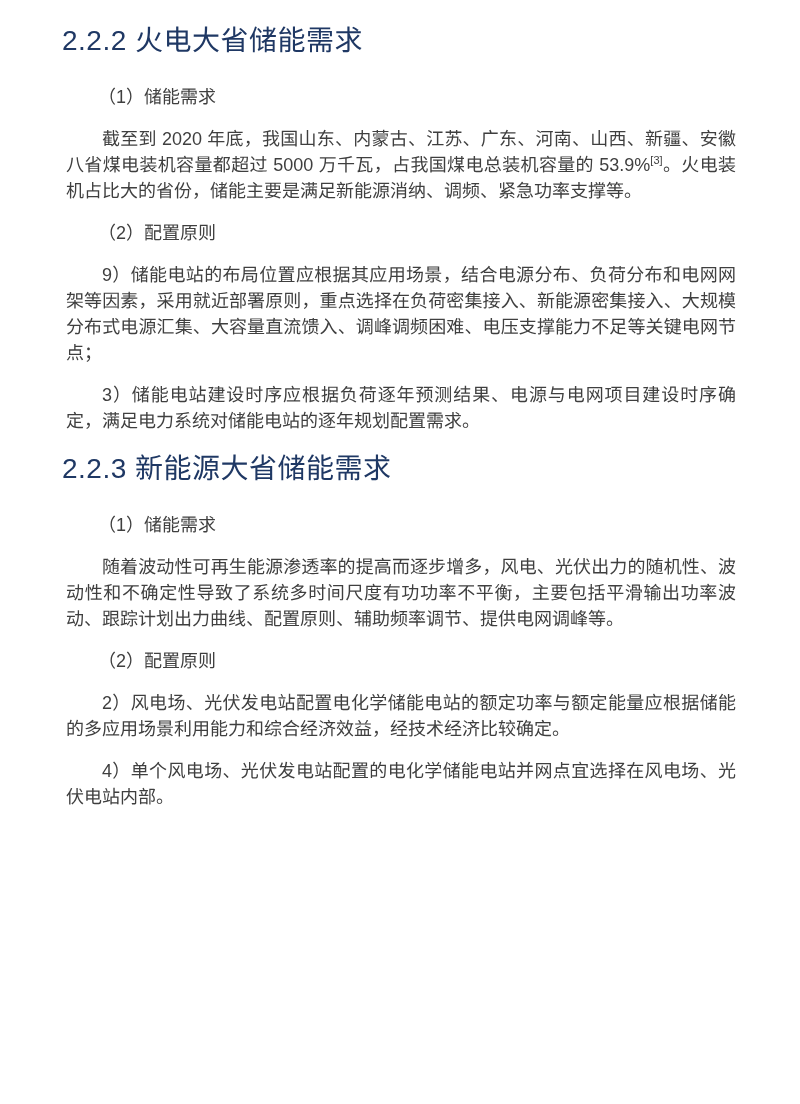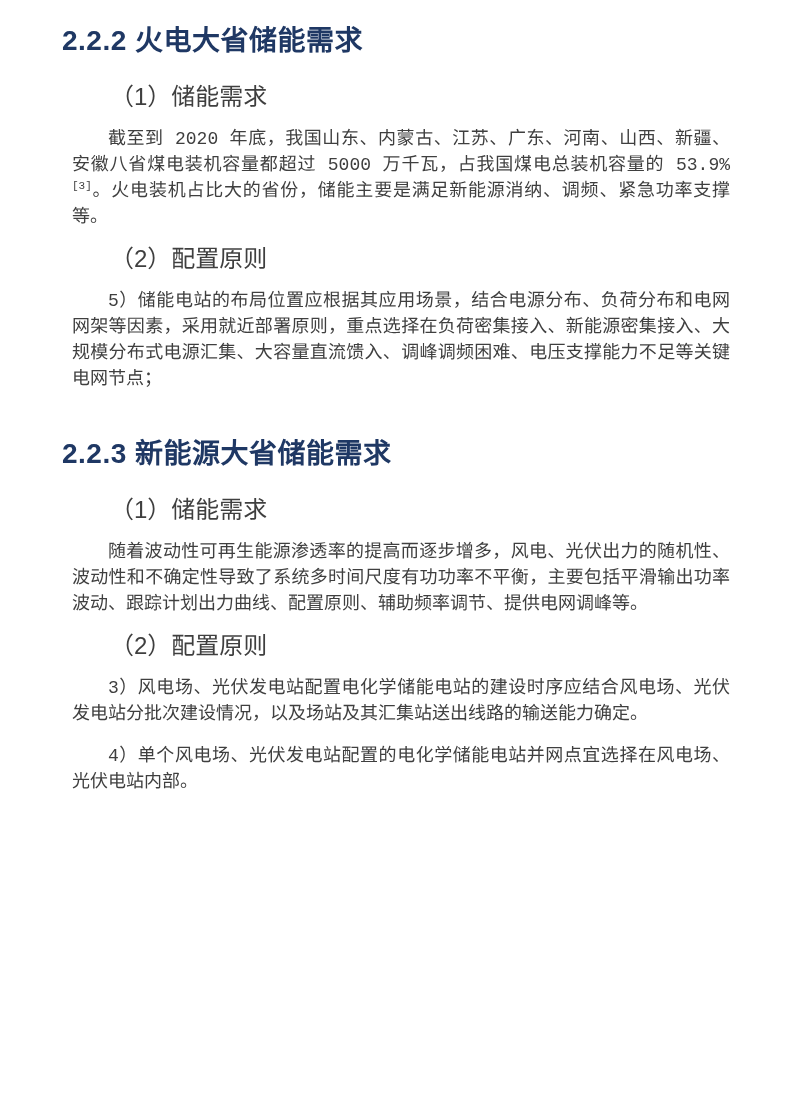--- a/index.html
+++ b/index.html
@@ -9,39 +9,38 @@
     box-sizing: border-box;
     padding: 24px 60px 8px 62px;
     background: #ffffff;
     font-family: "Liberation Sans", "DejaVu Sans", sans-serif;
     color: #3f3f3f;
     overflow: hidden;
   }
   .section-heading {
     font-size: 28px;
     line-height: 34px;
-    font-weight: 700;
+    font-weight: 400;
     color: #1f3864;
     margin: 0 0 26px 0;
     letter-spacing: 0.5px;
   }
-  .section-heading.second { margin-top: 45px; }
+  .section-heading.second { margin-top: 18px; }
   .sub-label {
-    font-size: 24px;
+    font-size: 18px;
     line-height: 26px;
     margin: 3px 0;
     text-indent: 2em;
   }
   .para {
     font-size: 18px;
     line-height: 26px;
-    margin: 16px 10px;
+    margin: 16px 4px;
     text-indent: 2em;
     text-align: justify;
-    font-family: Liberation Mono, monospace;
   }
   .fn-sup {
     font-size: 11px;
     vertical-align: super;
     line-height: 0;
   }
 </style>
 </head>
 <body>
 
@@ -50,30 +49,31 @@
   <h2 class="section-heading">2.2.2 火电大省储能需求</h2>
 
   <div class="sub-label">（1）储能需求</div>
 
   <p class="para"><span>截至到 2020 年底，我国山东、内蒙古、江苏、广东、河南、山西、新疆、安徽八省煤电装机容量都超过 5000 万千瓦，占我国煤电总装机容量的 53.9%</span><sup class="fn-sup">[3]</sup><span>。火电装机占比大的省份，储能主要是满足新能源消纳、调频、紧急功率支撑等。</span></p>
 
   <div class="sub-label">（2）配置原则</div>
 
 
 
-  <p class="para">5）储能电站的布局位置应根据其应用场景，结合电源分布、负荷分布和电网网架等因素，采用就近部署原则，重点选择在负荷密集接入、新能源密集接入、大规模分布式电源汇集、大容量直流馈入、调峰调频困难、电压支撑能力不足等关键电网节点；</p>
+  <p class="para">9）储能电站的布局位置应根据其应用场景，结合电源分布、负荷分布和电网网架等因素，采用就近部署原则，重点选择在负荷密集接入、新能源密集接入、大规模分布式电源汇集、大容量直流馈入、调峰调频困难、电压支撑能力不足等关键电网节点；</p>
 
+  <p class="para">3）储能电站建设时序应根据负荷逐年预测结果、电源与电网项目建设时序确定，满足电力系统对储能电站的逐年规划配置需求。</p>
 
   <h2 class="section-heading second">2.2.3 新能源大省储能需求</h2>
 
   <div class="sub-label">（1）储能需求</div>
 
   <p class="para">随着波动性可再生能源渗透率的提高而逐步增多，风电、光伏出力的随机性、波动性和不确定性导致了系统多时间尺度有功功率不平衡，主要包括平滑输出功率波动、跟踪计划出力曲线、配置原则、辅助频率调节、提供电网调峰等。</p>
 
   <div class="sub-label">（2）配置原则</div>
 
 
+  <p class="para">2）风电场、光伏发电站配置电化学储能电站的额定功率与额定能量应根据储能的多应用场景利用能力和综合经济效益，经技术经济比较确定。</p>
 
-  <p class="para">3）风电场、光伏发电站配置电化学储能电站的建设时序应结合风电场、光伏发电站分批次建设情况，以及场站及其汇集站送出线路的输送能力确定。</p>
 
   <p class="para">4）单个风电场、光伏发电站配置的电化学储能电站并网点宜选择在风电场、光伏电站内部。</p>
 
 </div>
 
 </body></html>

